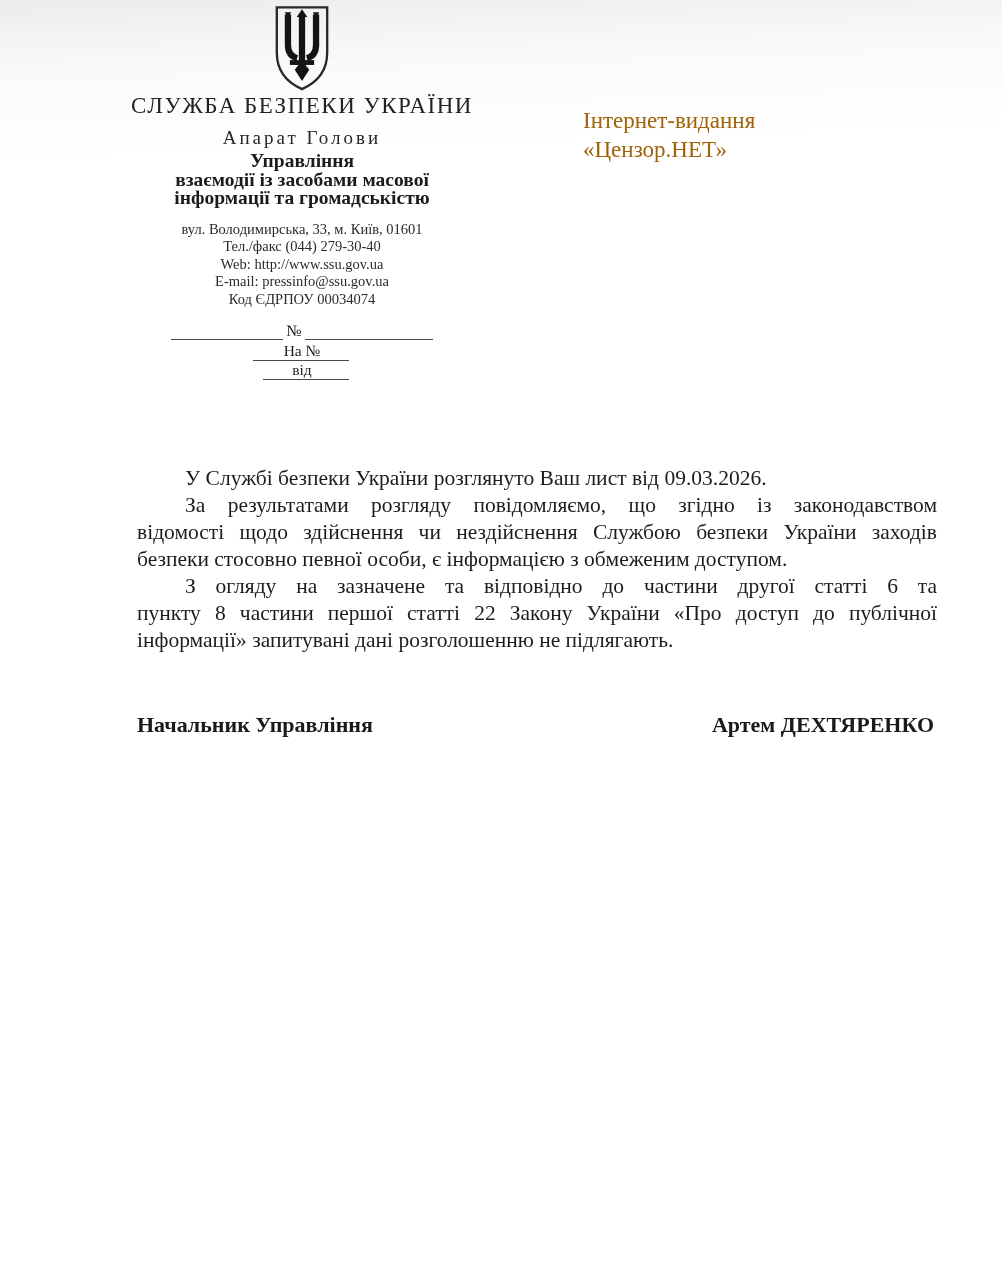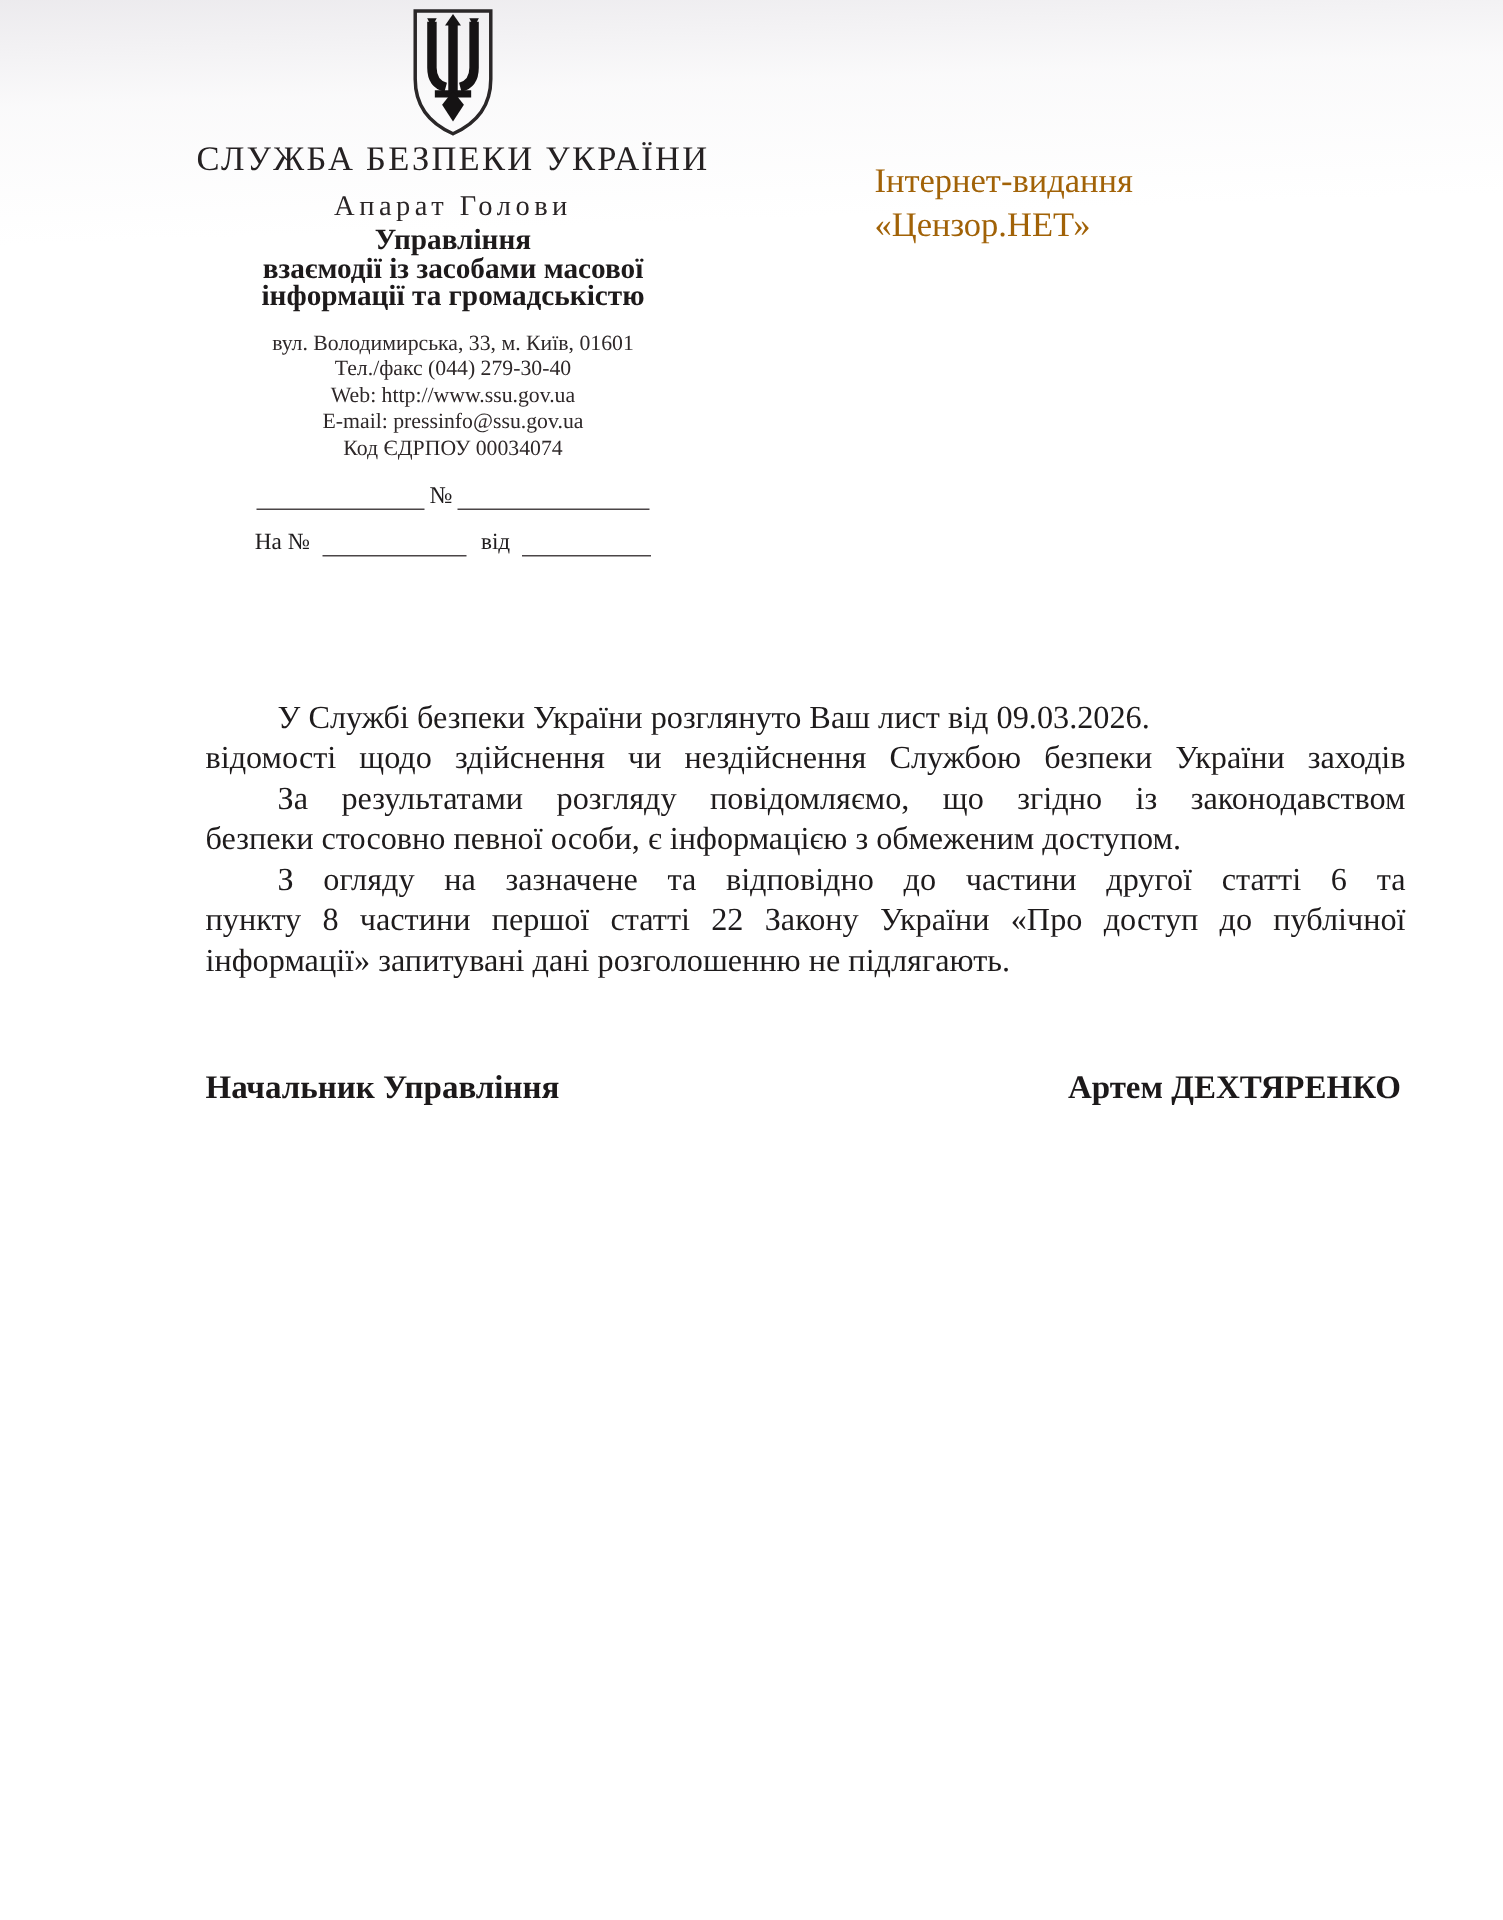--- a/index.html
+++ b/index.html
@@ -69,23 +69,24 @@
     display: flex;
     justify-content: center;
     align-items: flex-end;
     height: 20px;
     font-size: 16px;
   }
   .ref-line2 {
     margin-top: 11px;
     display: flex;
     justify-content: center;
-    align-items: flex-end;
+    align-items: center;
     height: 20px;
     font-size: 15.5px;
+    flex-direction: column;
   }
   .blank {
     display: inline-block;
     border-bottom: 1.4px solid #4a4547;
     height: 16px;
   }
   .b1 { width: 112px; }
   .b2 { width: 128px; }
   .b3 { width: 96px; margin: 0 10px 0 8px; }
   .b4 { width: 86px; margin-left: 8px; }
@@ -191,22 +192,22 @@
     </div>
   </div>
 
   <div class="recipient">
     <div>Інтернет-видання</div>
     <div>«Цензор.НЕТ»</div>
   </div>
 
   <div class="body-text">
       <div class="body-line first-line last-line">У Службі безпеки України розглянуто Ваш лист від 09.03.2026.</div>
+      <div class="body-line first-line">За результатами розгляду повідомляємо, що згідно із законодавством</div>
       <div class="body-line">відомості щодо здійснення чи нездійснення Службою безпеки України заходів</div>
-      <div class="body-line first-line">За результатами розгляду повідомляємо, що згідно із законодавством</div>
       <div class="body-line last-line">безпеки стосовно певної особи, є інформацією з обмеженим доступом.</div>
       <div class="body-line first-line">З огляду на зазначене та відповідно до частини другої статті 6 та</div>
       <div class="body-line">пункту 8 частини першої статті 22 Закону України «Про доступ до публічної</div>
       <div class="body-line last-line">інформації» запитувані дані розголошенню не підлягають.</div>
     </div>
 
   <div class="signature-row">
     <span>Начальник Управління</span>
     <span>Артем ДЕХТЯРЕНКО</span>
   </div>

